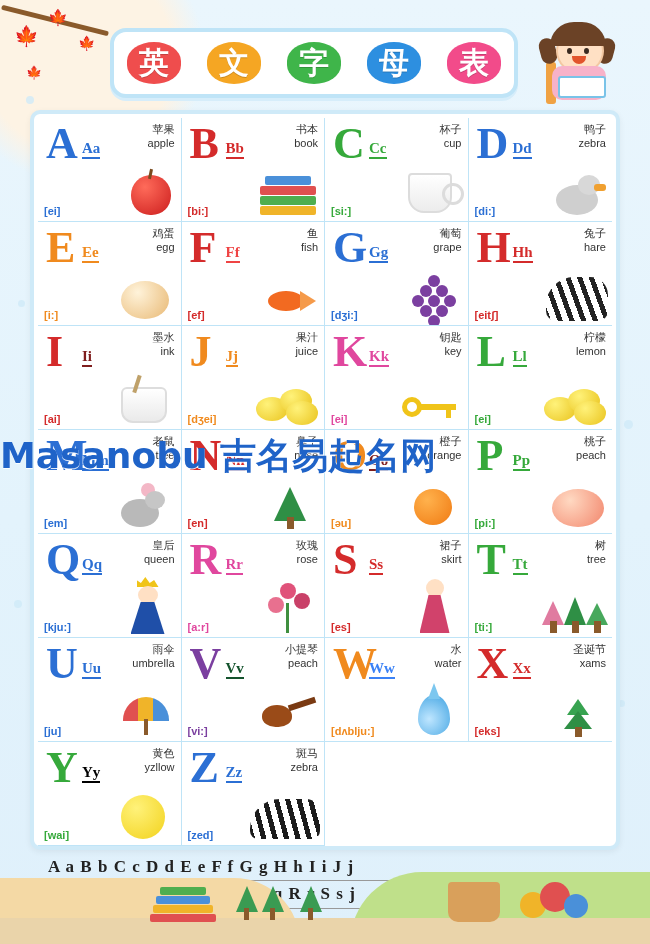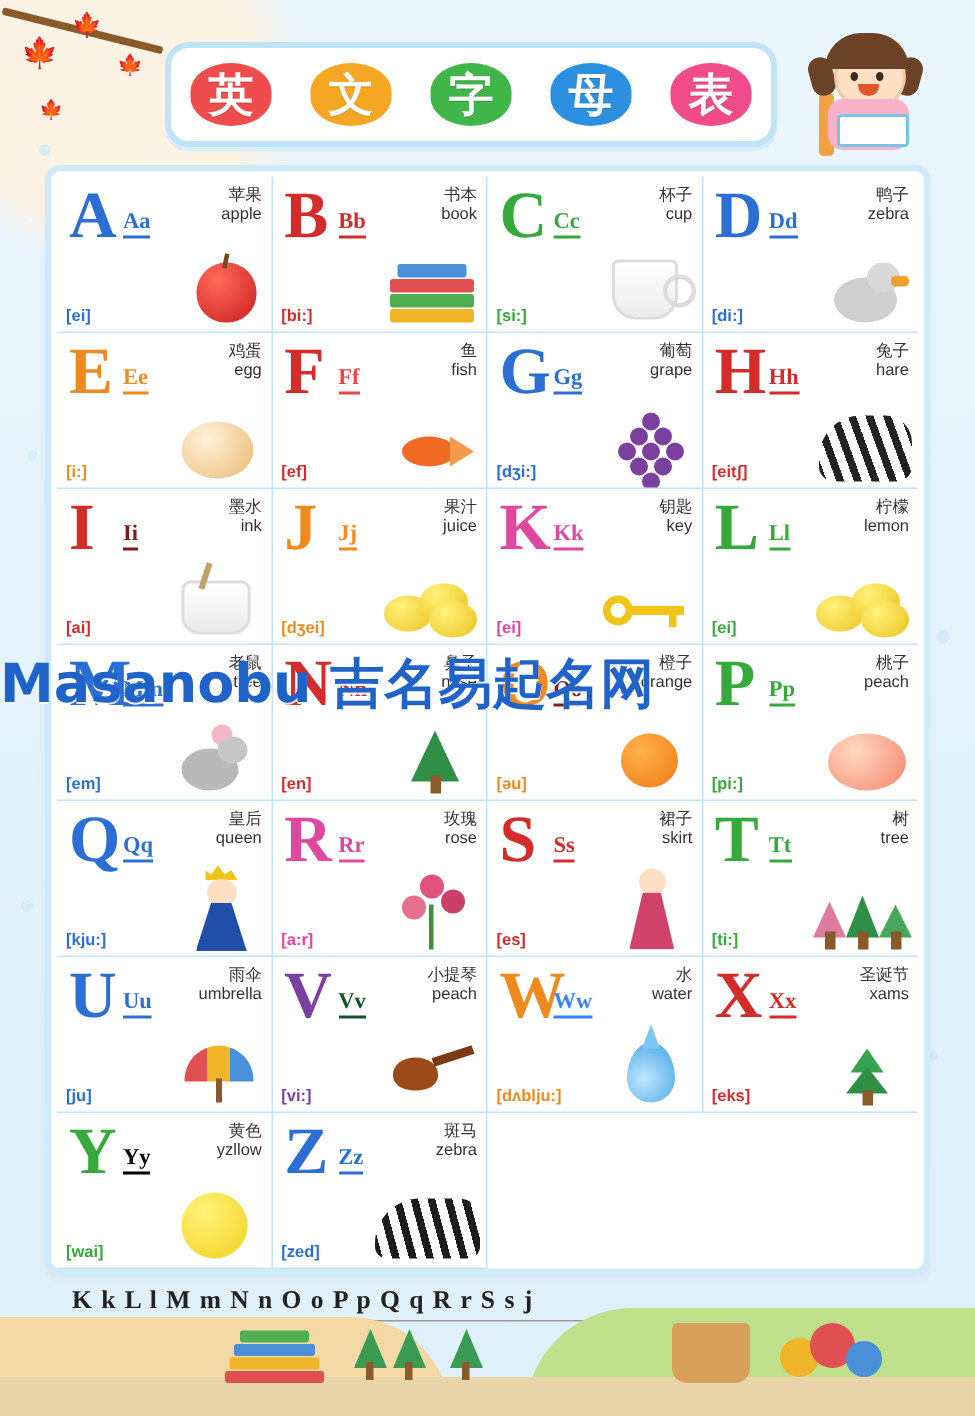--- a/index.html
+++ b/index.html
@@ -498,20 +498,21 @@
         </div>
         <div class="cell row-last">
           <span class="big" style="color:#2b6fd4">Z</span>
           <span class="small" style="color:#2b6fd4"><span class="u">Zz</span></span>
           <span class="zh">斑马</span>
           <span class="en">zebra</span>
           <span class="ipa" style="color:#2b6fd4">[zed]</span>
           <div class="zeb2"></div>
         </div>
         <div class="cell alpha-box row-last" style="grid-column:span 3;border-right:none;">
+          <span class="alpha-line">A a B b C c D d E e F f G g H h I i J j</span>
           <span class="alpha-line">K k L l M m N n O o P p Q q R r S s  j</span>
           <span class="alpha-line">T t U u V v W w X x Y y Z z</span>
         </div>
       </div>
   </div>
 
   <div class="watermark">Masanobu 吉名易起名网</div>
 
   <div class="ground">
     <div class="hill-l"></div>

